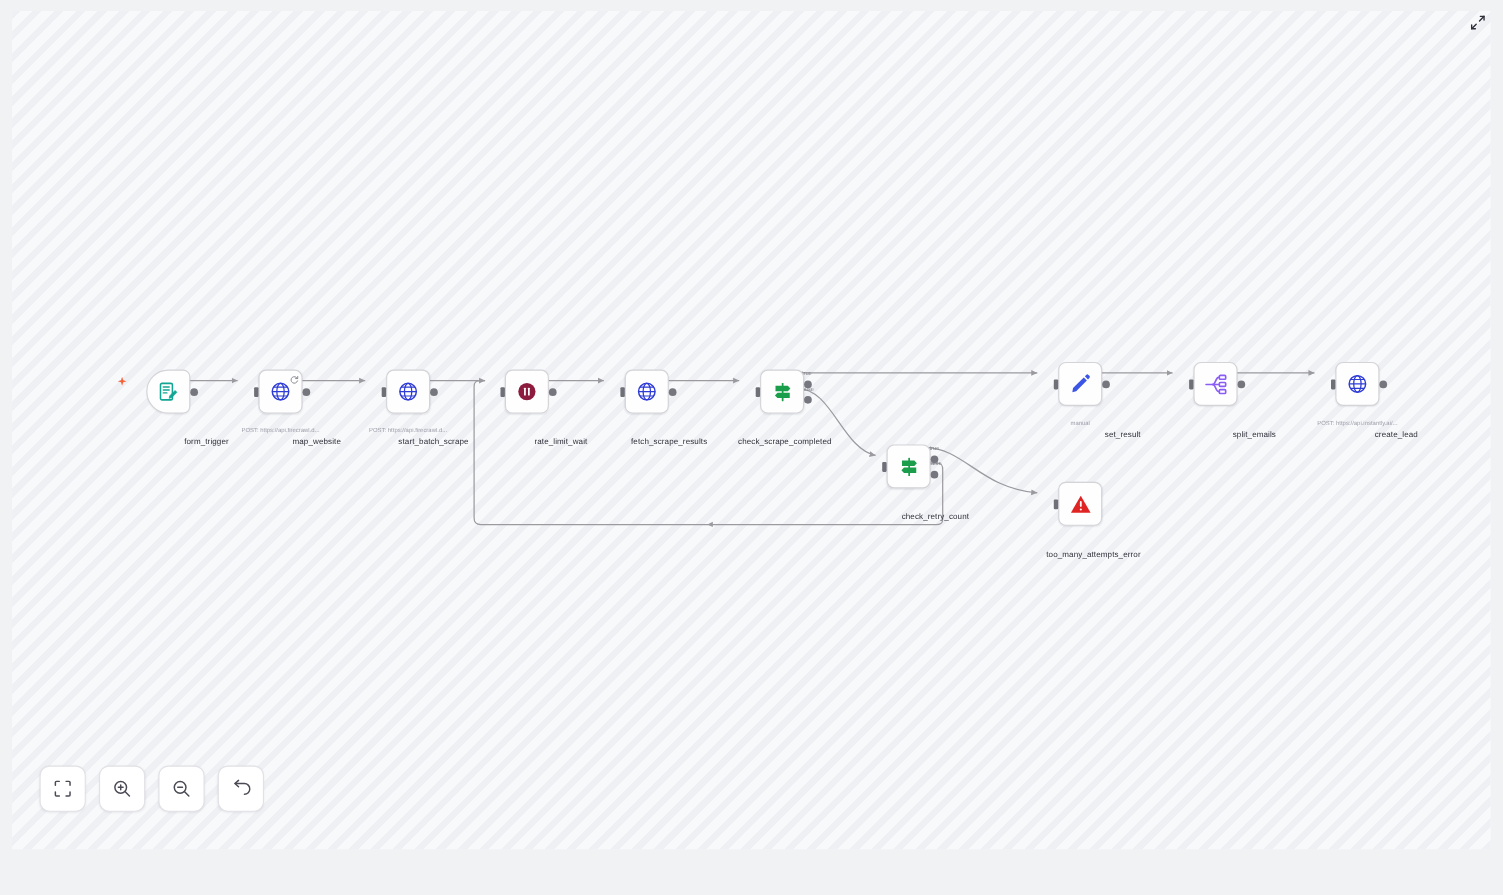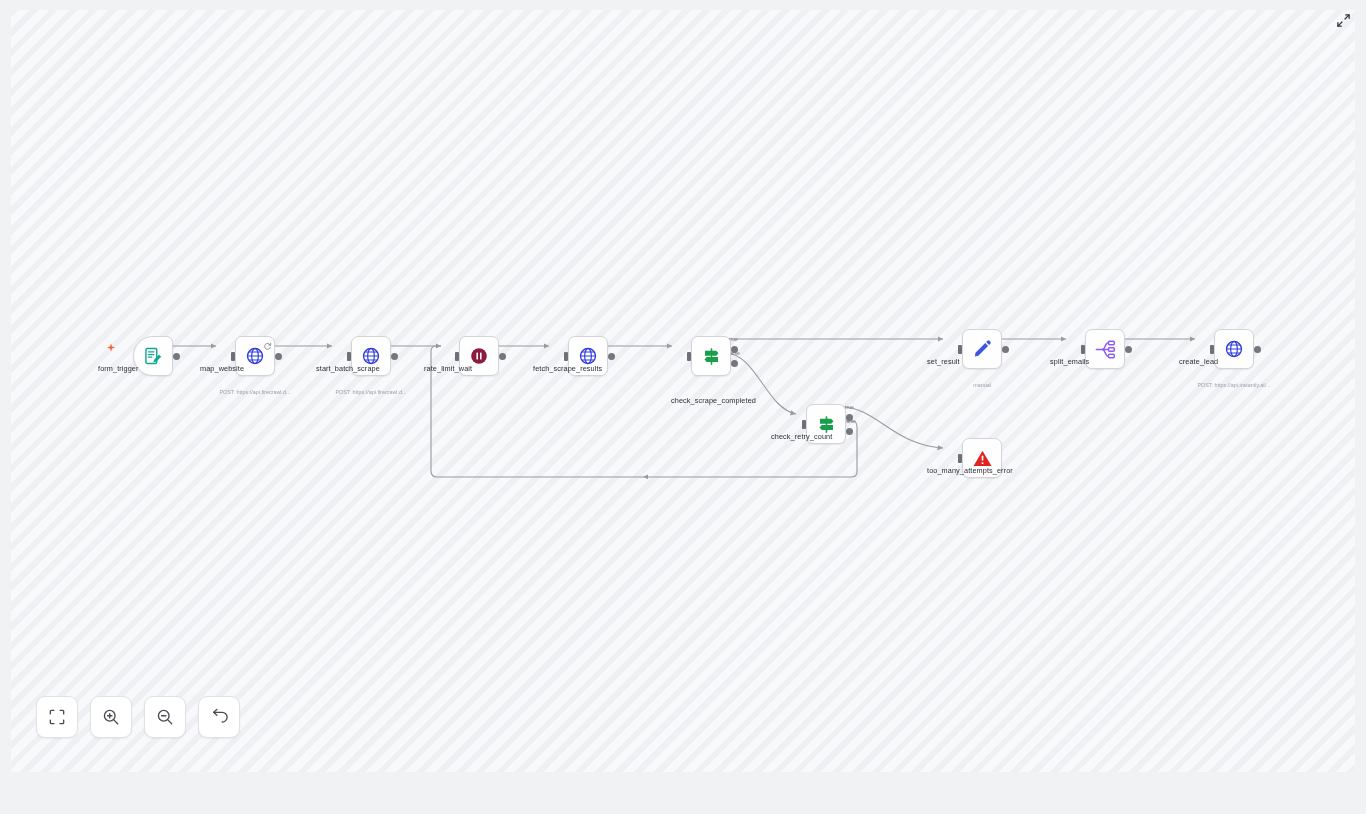--- a/index.html
+++ b/index.html
@@ -83,23 +83,23 @@
     cursor: pointer;
   }
   .node-box.trigger {
     border-radius: 22px 7px 7px 22px;
   }
   .node-icon { display: block; }
 
   .node-label {
     position: absolute;
     left: -55px;
-    top: 8px;
+    top: 41px;
     width: 110px;
-    text-align: left;
+    text-align: right;
     font-size: 7.3px;
     color: #2e2e38;
     line-height: 1.25;
     letter-spacing: 0.1px;
     pointer-events: none;
   }
   .node-sub {
     position: absolute;
     left: -70px;
     top: 33px;
@@ -308,21 +308,21 @@
       <div class="node-box">
         <svg class="node-icon" width="21" height="21" viewBox="0 0 24 24">
           <rect x="11.1" y="2.5" width="1.8" height="19" rx="0.6" fill="#1a9e4b"></rect>
           <path d="M4.6 5.4 H17.4 L20 8.2 L17.4 11 H4.6 Z" fill="#1a9e4b"></path>
           <path d="M19.4 12.6 H6.6 L4 15.4 L6.6 18.2 H19.4 Z" fill="#1a9e4b"></path>
         </svg>
       </div>
       <div class="handle-in"></div>
       <div class="handle-out o-true"></div>
       <div class="handle-out o-false"></div>
-      <div class="node-label" style="width:80px; left:-40px;margin-top:32px;">check_scrape_completed</div>
+      <div class="node-label" style="width:80px; left:-40px;">check_scrape_completed</div>
     </div>
 
     <div class="node" style="left:815px; top:414px;">
       <div class="node-box">
         <svg class="node-icon" width="21" height="21" viewBox="0 0 24 24">
           <rect x="11.1" y="2.5" width="1.8" height="19" rx="0.6" fill="#1a9e4b"></rect>
           <path d="M4.6 5.4 H17.4 L20 8.2 L17.4 11 H4.6 Z" fill="#1a9e4b"></path>
           <path d="M19.4 12.6 H6.6 L4 15.4 L6.6 18.2 H19.4 Z" fill="#1a9e4b"></path>
         </svg>
       </div>

